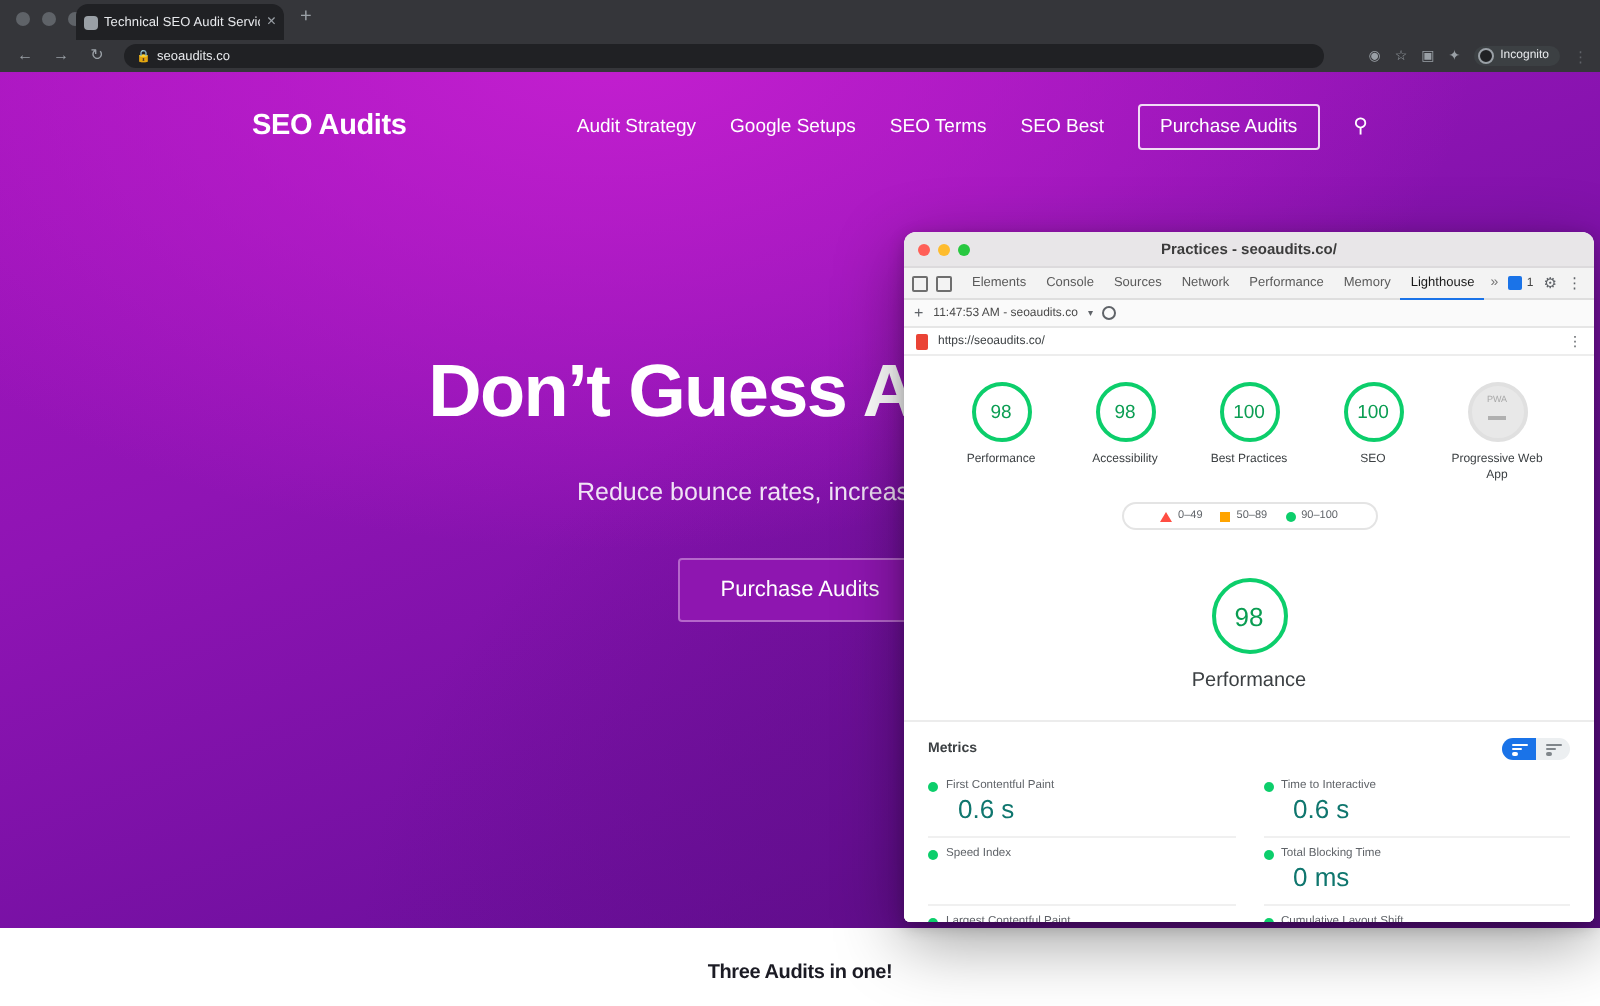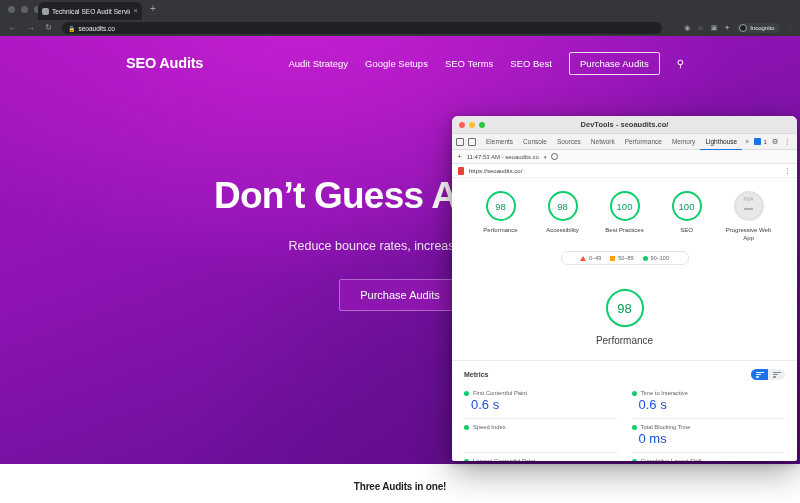--- a/index.html
+++ b/index.html
@@ -160,21 +160,21 @@
   .mt-seg.off .mt-bars i { background: #80868b; }
   .mt-bars i:nth-child(1) { width: 100%; }
   .mt-bars i:nth-child(2) { width: 70%; }
   .mt-bars i:nth-child(3) { width: 45%; }
 
   .metrics-grid { margin-top: 5px; display: grid; grid-template-columns: 1fr 1fr; column-gap: 14px; }
   .metric { padding: 5px 0 6px; border-bottom: 1px solid #f0f0f0; }
   .metric-top { display: flex; align-items: center; gap: 4px; }
   .metric-dot { width: 5px; height: 5px; border-radius: 50%; background: #0cce6b; flex: none; }
   .metric-name { font-size: 5.8px; color: #5f6368; }
-  .metric-val { margin-top: 1px; margin-left: 7px; font-size: 13px; color: #1d4ed8; }
+  .metric-val { margin-top: 1px; margin-left: 15px; font-size: 13px; color: #0f766e; }
 </style>
 </head>
 <body>
 
 <div id="screen">
 
   <div class="browser-chrome">
     <div class="tabstrip">
       <div class="traffic">
           <i></i>
@@ -238,21 +238,21 @@
     </div>
   </div>
 
   <div class="devtools">
     <div class="dt-titlebar">
       <div class="dt-traffic">
           <i></i>
           <i></i>
           <i></i>
         </div>
-      <div class="dt-title">DevTools - seoaudits.co/</div>
+      <div class="dt-title">Practices - seoaudits.co/</div>
     </div>
 
     <div class="dt-tabs">
       <span class="dt-icons">
         <i></i>
         <i></i>
       </span>
       <span class="dt-tab">Elements</span>
       <span class="dt-tab">Console</span>
       <span class="dt-tab">Sources</span>

